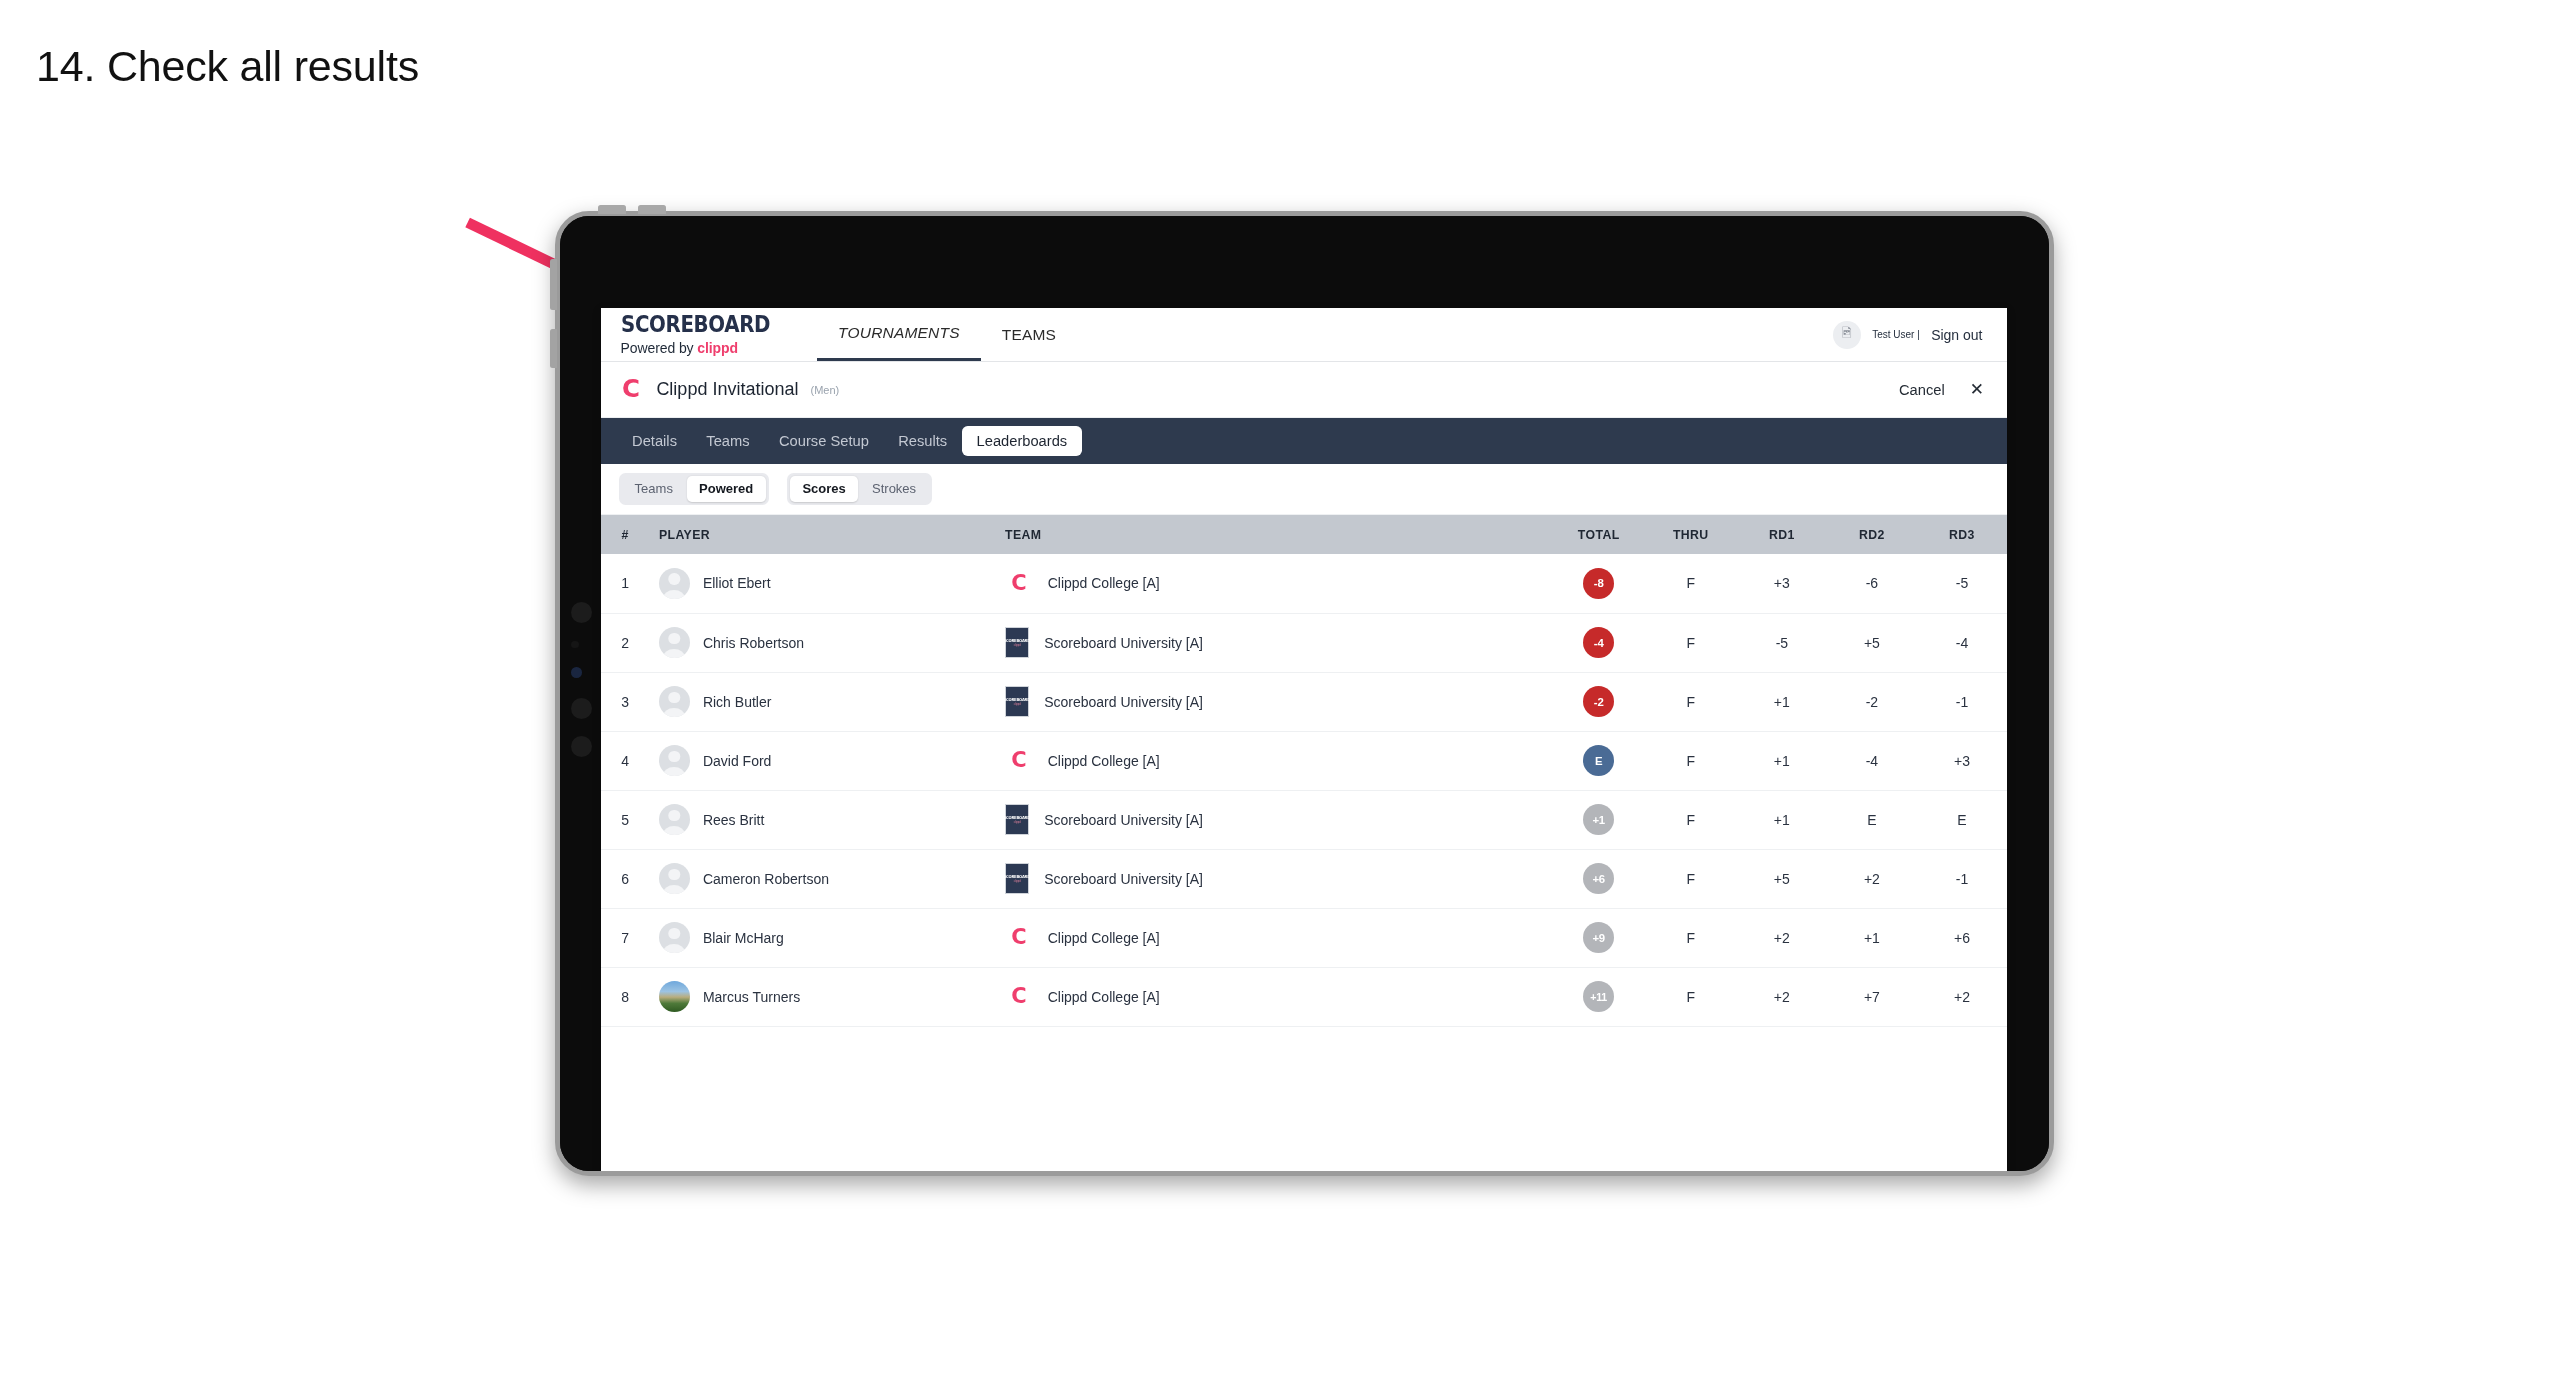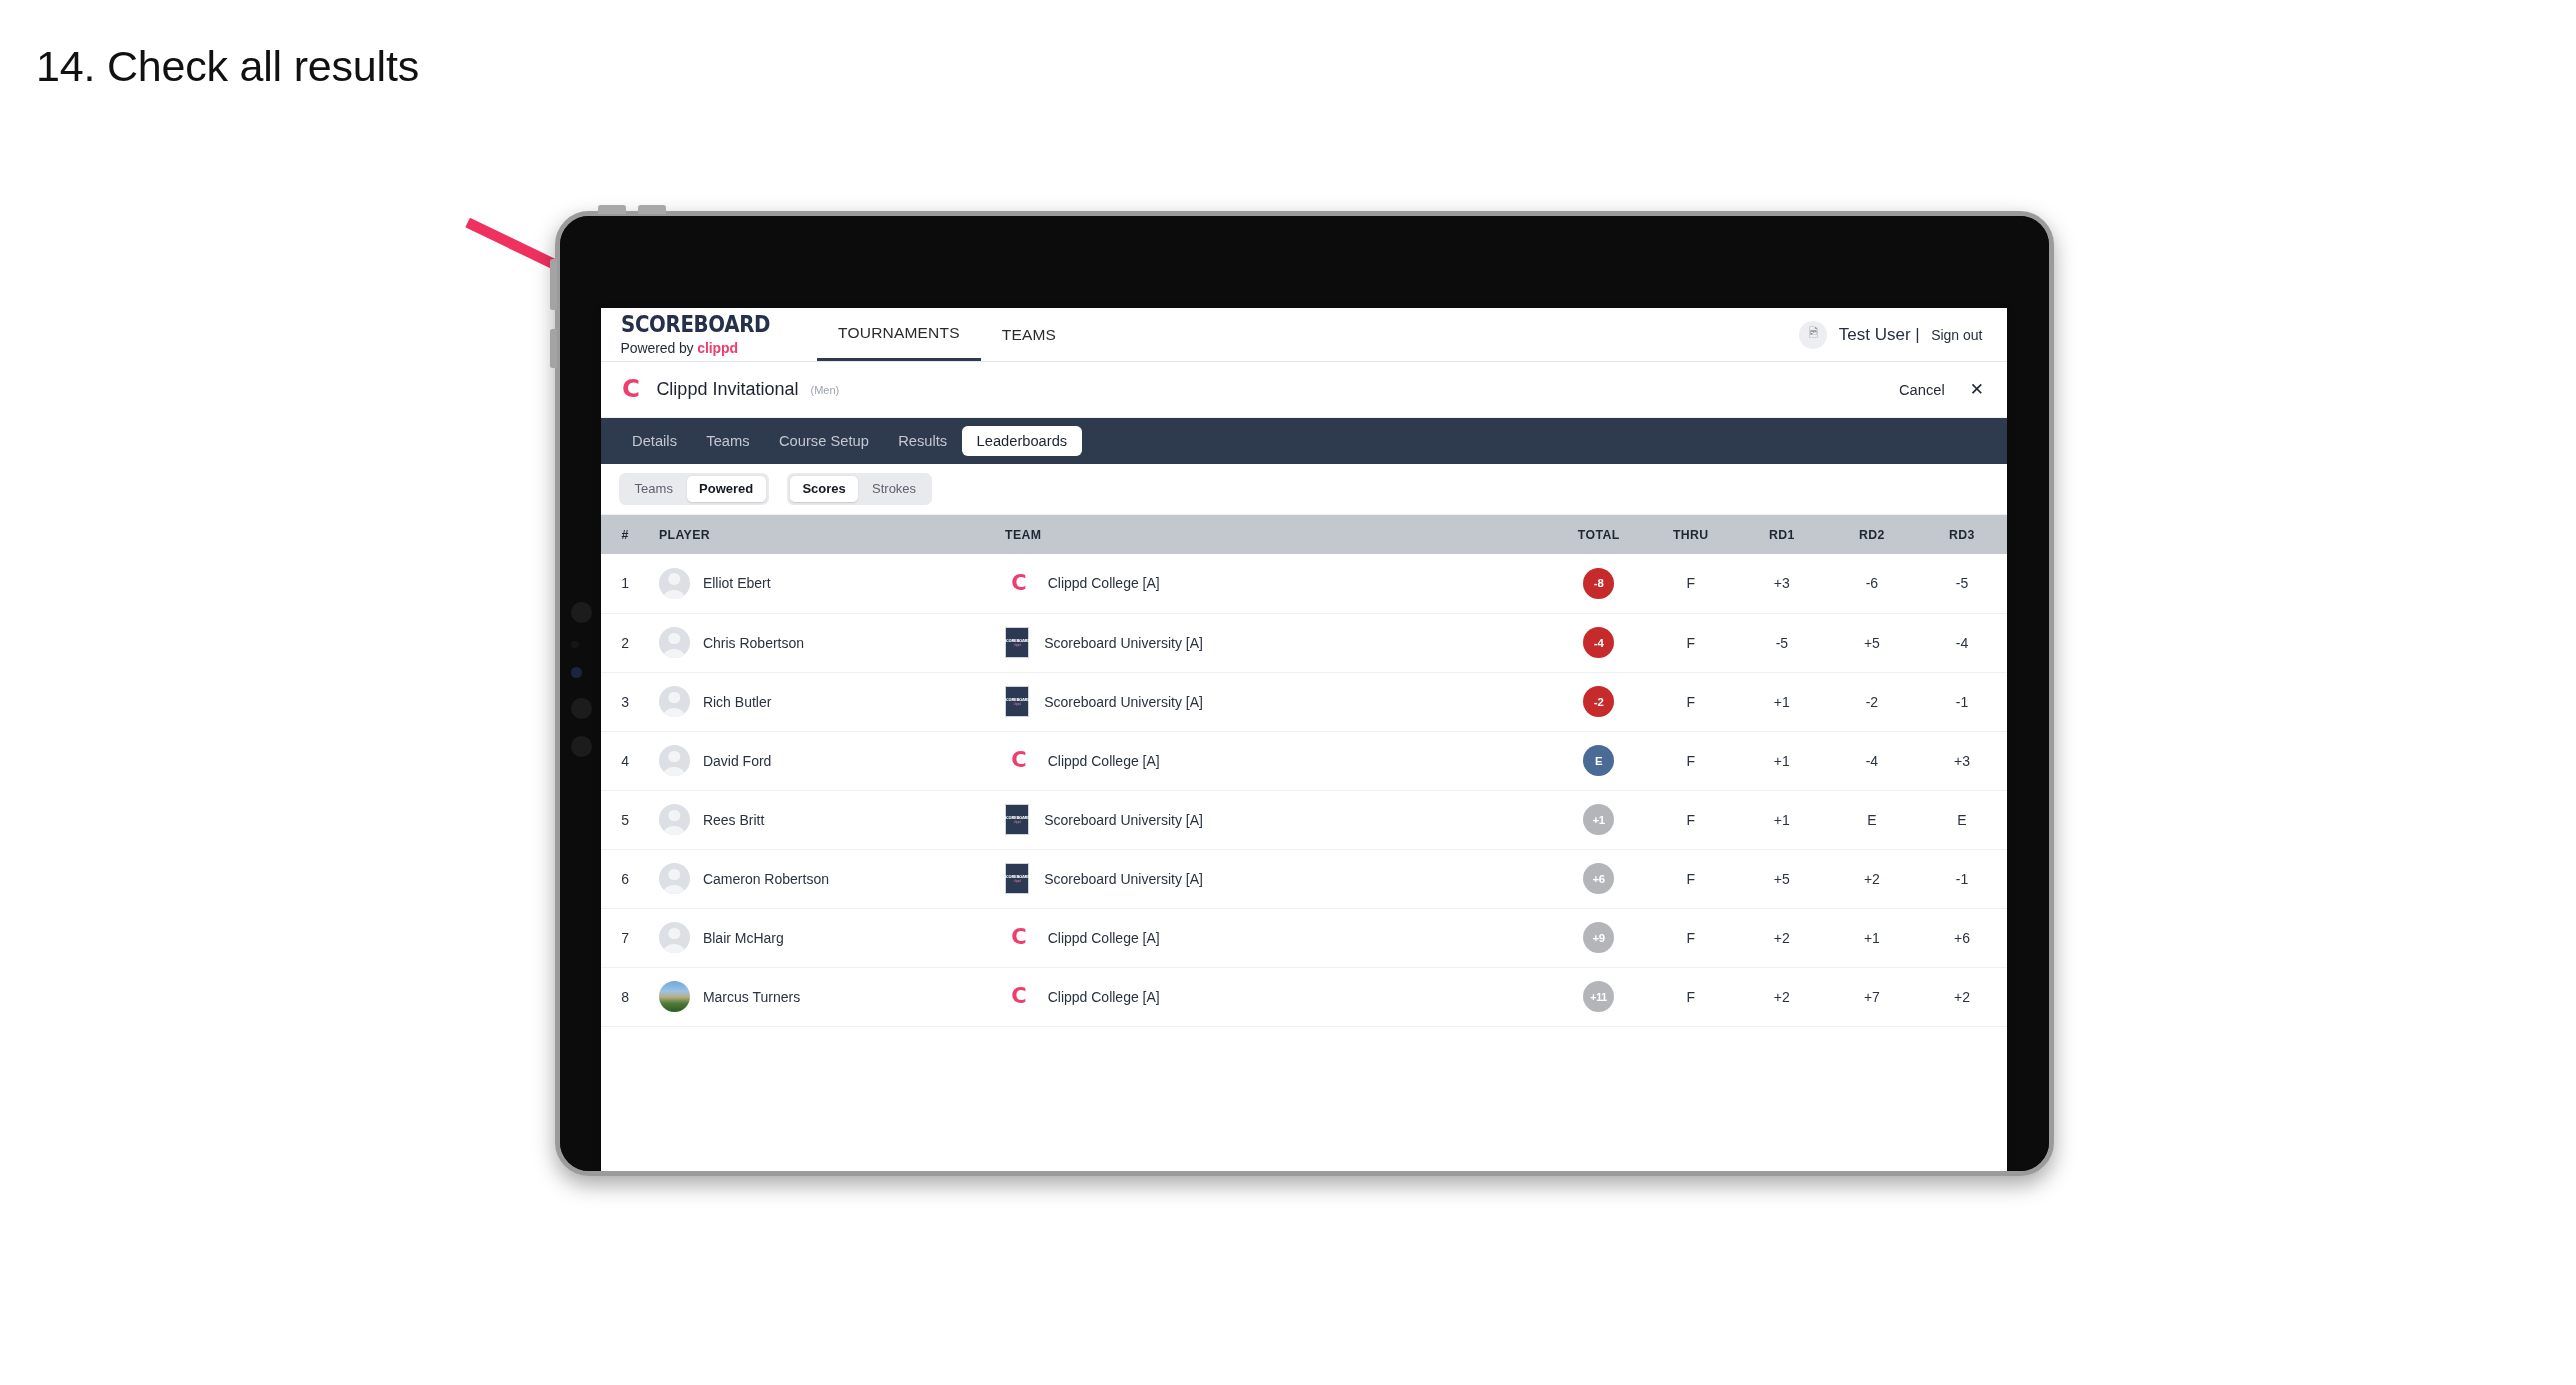--- a/index.html
+++ b/index.html
@@ -106,33 +106,33 @@
   .brand-sub .clippd { color: #ef3e6d; font-weight: 700; }
   .navtabs { display: flex; align-items: stretch; }
   .navtab {
     display: flex; align-items: center;
     padding: 0 21px;
     font-size: 15.5px;
     color: #2b2b2b;
     letter-spacing: 0.2px;
     cursor: pointer;
   }
-  .navtab.active { border-bottom: 3.3px solid #2e3a4e; }
+  .navtab.active { border-bottom: 3.3px solid #2e3a4e; font-style: italic; }
   .nav-right {
     margin-left: auto;
     display: flex; align-items: center; gap: 11.4px;
     padding-right: 24.5px;
   }
   .avatar-chip {
     width: 28px; height: 28px; border-radius: 50%;
     background: #eceef1;
     display: flex; align-items: center; justify-content: center;
     color: #8b9099; font-size: 12.3px;
   }
-  .user-name { font-size: 17px; color: #26303f; }
+  .user-name { font-size: 10px; color: #26303f; }
   .signout { font-size: 14px; color: #26303f; cursor: pointer; }
 
   
   .tourney-bar {
     height: 56px; min-height: 56px;
     display: flex; align-items: center;
     padding: 0 23px 0 21px;
     background: #ffffff;
     border-bottom: 0.8px solid #eceef0;
   }

